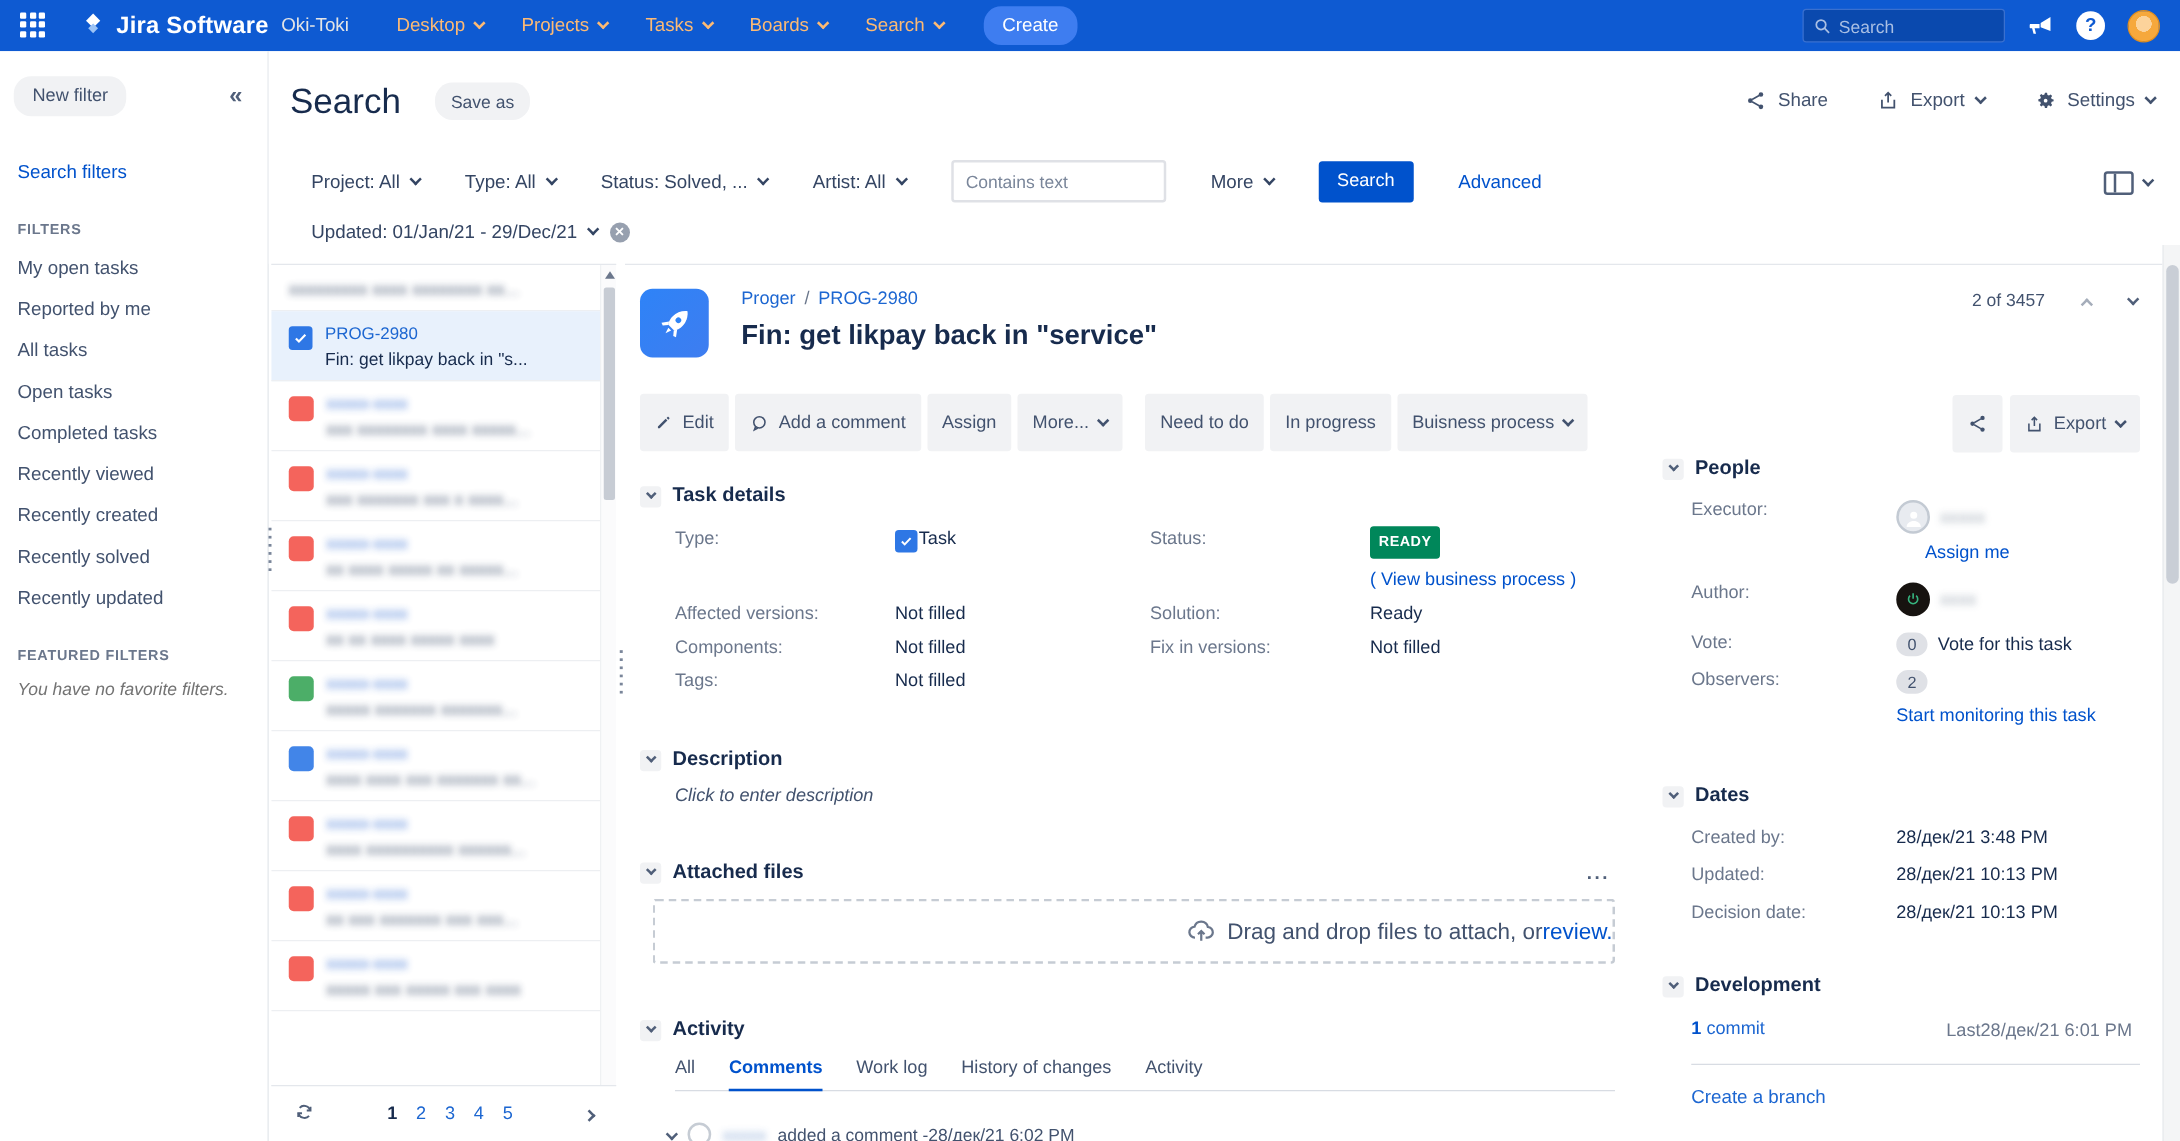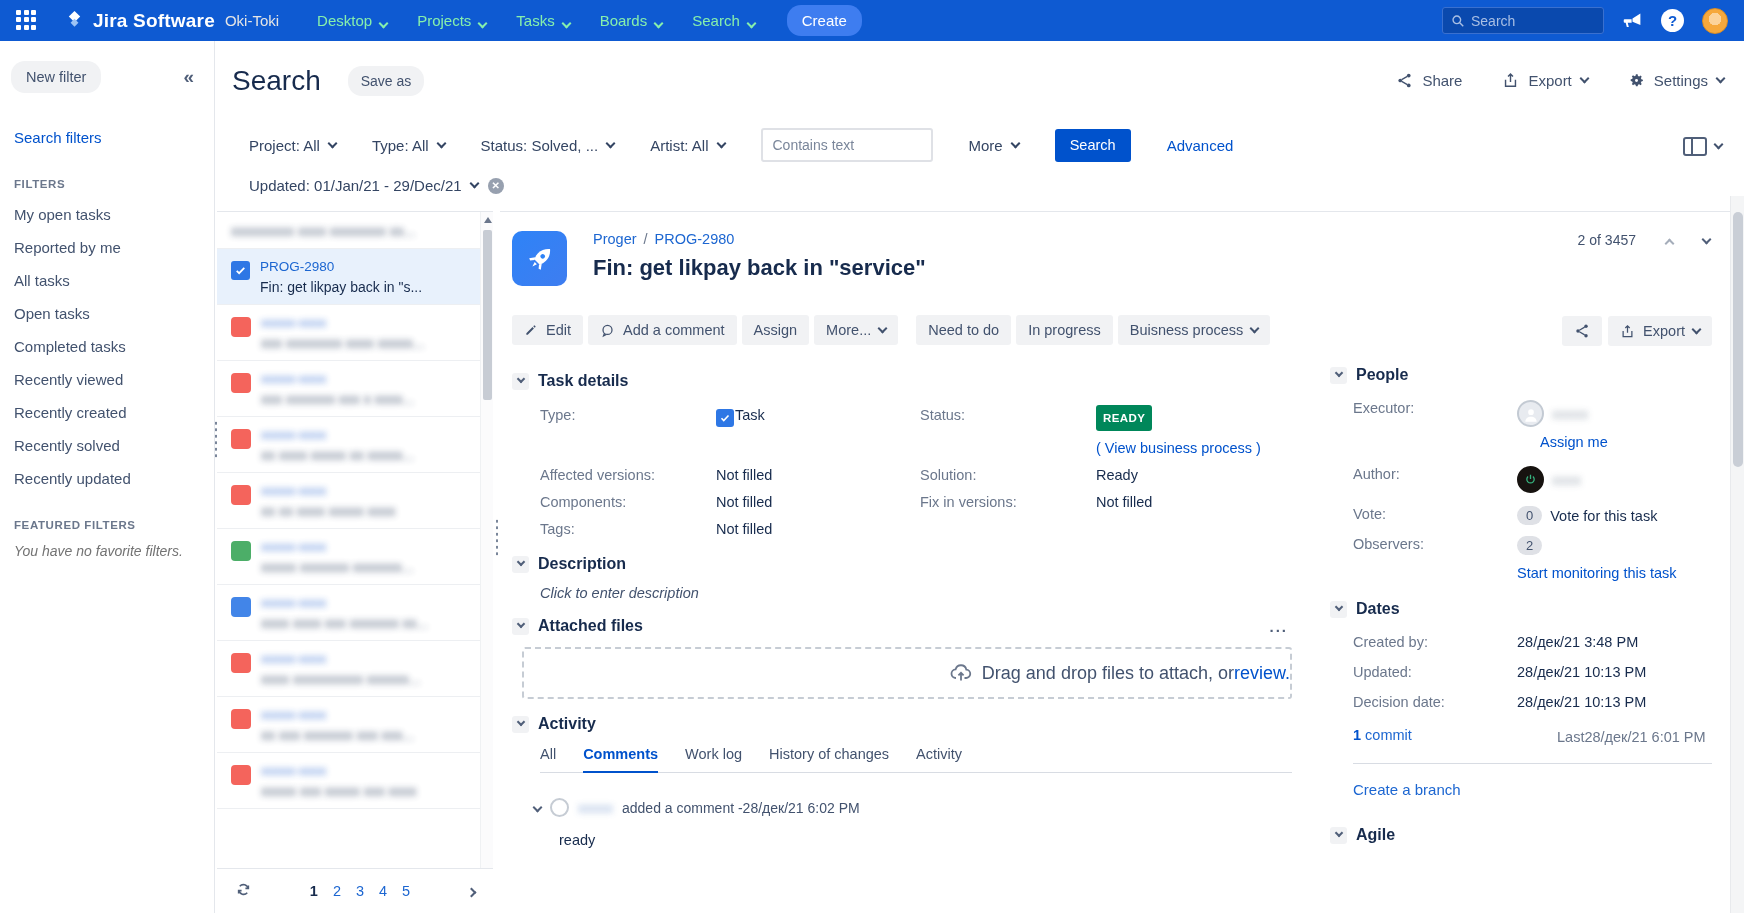--- a/index.html
+++ b/index.html
@@ -12,21 +12,21 @@
 .chev.right{transform:rotate(-45deg);top:0}
 .blur{filter:blur(3px);opacity:.9}
 
 #topnav{position:absolute;top:0;left:0;right:0;height:41px;background:#0E5AD2;display:flex;align-items:center;padding:0 16px;gap:10px}
 .appgrid{width:22px;height:22px;display:grid;grid-template-columns:repeat(3,5px);grid-auto-rows:5px;gap:2.5px;margin-right:16px;flex:none}
 .appgrid i{background:#fff;border-radius:1px}
 .brand{display:flex;align-items:center;gap:8px;margin-right:28px}
 .brand-name{color:#fff;font-size:19px;font-weight:700;letter-spacing:.2px}
 .site{color:#e5e5e5;font-size:15px;margin-left:2px}
 .menus{display:flex;align-items:center;gap:30px;color:#fff;font-size:15px}
-.menu{display:flex;align-items:flex-end;gap:8px;color:#86efac;font-size:15px}
+.menu{display:flex;align-items:center;gap:8px;color:#fdba74;font-size:15px}
 .create{background:#3E7DF0;color:#fff;border-radius:14px;padding:7px 15px;font-size:15px;margin-left:22px}
 .nav-right{margin-left:auto;display:flex;align-items:center;gap:18px}
 .nav-search{width:162px;height:27px;background:#0A49AE;border:1px solid #3A70CF;border-radius:3px;display:flex;align-items:center;padding:0 8px;gap:6px;color:#A9BFE4}
 .nav-search input{background:transparent;border:none;outline:none;color:#C4D4EF;font-size:14px;width:110px}
 .nav-search input::placeholder{color:#A9BFE4}
 .nav-ico{color:#fff;display:flex}
 .nav-help{width:23px;height:23px;border-radius:50%;background:#fff;color:#0E5AD2;font-weight:700;font-size:15px;display:flex;align-items:center;justify-content:center}
 .avatar{width:26px;height:26px;border-radius:50%;background:radial-gradient(circle at 50% 42%,#FCD39B 0 34%,#F6A83C 35% 100%);border:1px solid #E08E1F;display:inline-block}
 
 #sidebar{position:absolute;top:41px;left:0;width:215px;bottom:0;border-right:1px solid #E4E7EC;padding:20px 14px 0 11px;background:#fff}
@@ -83,24 +83,24 @@
 .d-side{position:absolute;left:830px;top:0;width:382px}
 .d-header{display:flex;gap:26px;padding-top:19px}
 .issue-avatar{width:55px;height:55px;border-radius:10px;background:linear-gradient(135deg,#2E83F7,#3E7DF0);display:flex;align-items:center;justify-content:center;flex:none}
 .bc{font-size:14.5px;color:#1C66D1}
 .bc .sep{color:#6B778C;margin:0 7px}
 .d-title{font-size:22px;font-weight:700;color:#172B4D;margin-top:8px}
 .d-pager{position:absolute;right:20px;top:20px;display:flex;align-items:center;gap:30px;color:#42526E;font-size:14px}
 .d-pager .chev.up{color:#A5ADBA}
 .d-pager .chev{color:#505F79}
 .d-actions{display:flex;align-items:center;gap:5px;margin-top:29px}
-.btn{background:#F1F2F4;border-radius:3px;height:30px;display:inline-flex;align-items:center;gap:8px;padding:0 12px;font-size:14.5px;color:#42526E}
+.btn{background:#F1F2F4;border-radius:3px;height:46px;display:inline-flex;align-items:center;gap:8px;padding:0 12px;font-size:14.5px;color:#42526E}
 .gap8{width:8px}
 .d-actions-right{position:absolute;right:18px;top:104px;display:flex;gap:6px}
-.sec-h{display:flex;align-items:center;gap:9px;margin-top:16px}
+.sec-h{display:flex;align-items:center;gap:9px;margin-top:44px}
 .sec-chev{width:17px;height:17px;background:#F1F2F4;border-radius:3px;display:flex;align-items:center;justify-content:center;color:#505F79}
 .sec-chev .chev{width:6px;height:6px;border-width:2px}
 .sec-title{font-size:16px;font-weight:700;color:#172B4D}
 .sec-h.first{margin-top:27px}
 .fgrid{margin:15px 0 0 28px;display:grid;grid-template-columns:176px 204px 176px auto;row-gap:7px;font-size:14.5px;line-height:20px;align-items:start}
 .lbl{color:#6B778C}
 .val{color:#172B4D}
 .cbox{width:18px;height:18px;background:#2E77E5;border-radius:3px;display:inline-flex;align-items:center;justify-content:center;vertical-align:-4px;margin-right:1px}
 .ready{display:inline-block;background:#00875A;color:#fff;font-size:11.5px;font-weight:700;padding:3px 7px;border-radius:3px;letter-spacing:.4px}
 .link{color:#0052CC}
@@ -624,20 +624,26 @@
         </div>
       <div class="srow">
           <span class="lbl">Updated:</span>
           <span class="sval">28/дек/21 10:13 PM</span>
         </div>
       <div class="srow">
           <span class="lbl">Decision date:</span>
           <span class="sval">28/дек/21 10:13 PM</span>
         </div>
 
+      <div class="sec-h" style="margin-top:42px">
+        <span class="sec-chev">
+            <i class="chev"></i>
+          </span>
+        <span class="sec-title">Development</span>
+      </div>
       <div class="dev-row">
         <a class="dev-commit"><b>1</b> <span>commit</span></a>
         <span class="dev-last">Last28/дек/21 6:01 PM</span>
       </div>
       <hr class="dev-hr">
       <a class="branch">Create a branch</a>
 
       <div class="sec-h" style="margin-top:28px">
         <span class="sec-chev">
             <i class="chev"></i>

